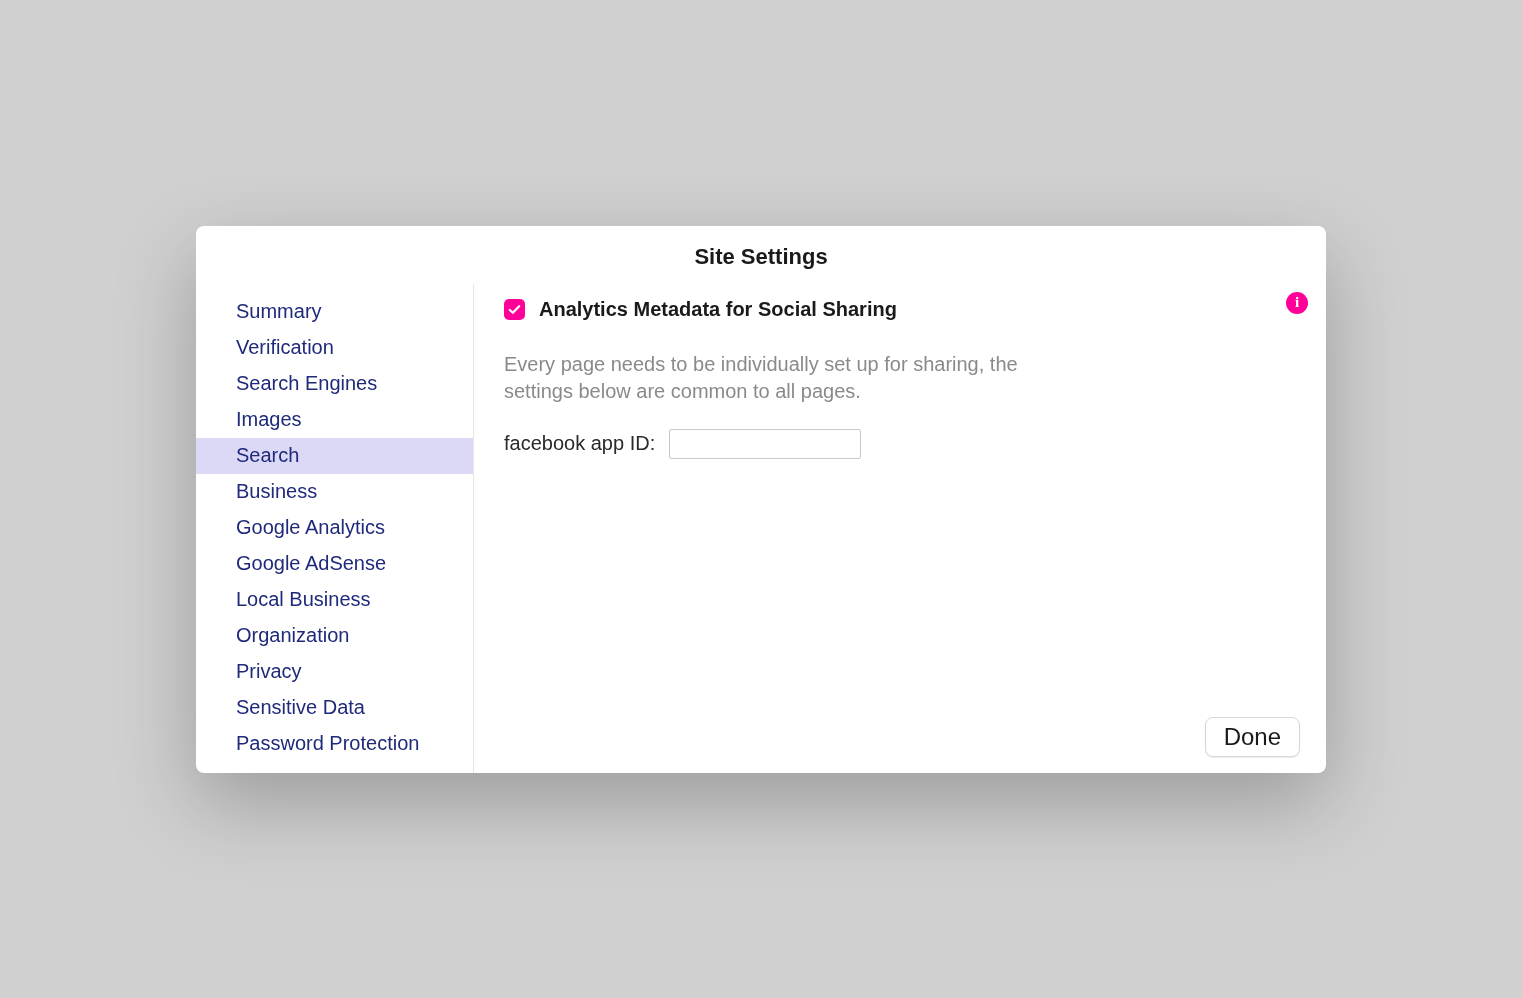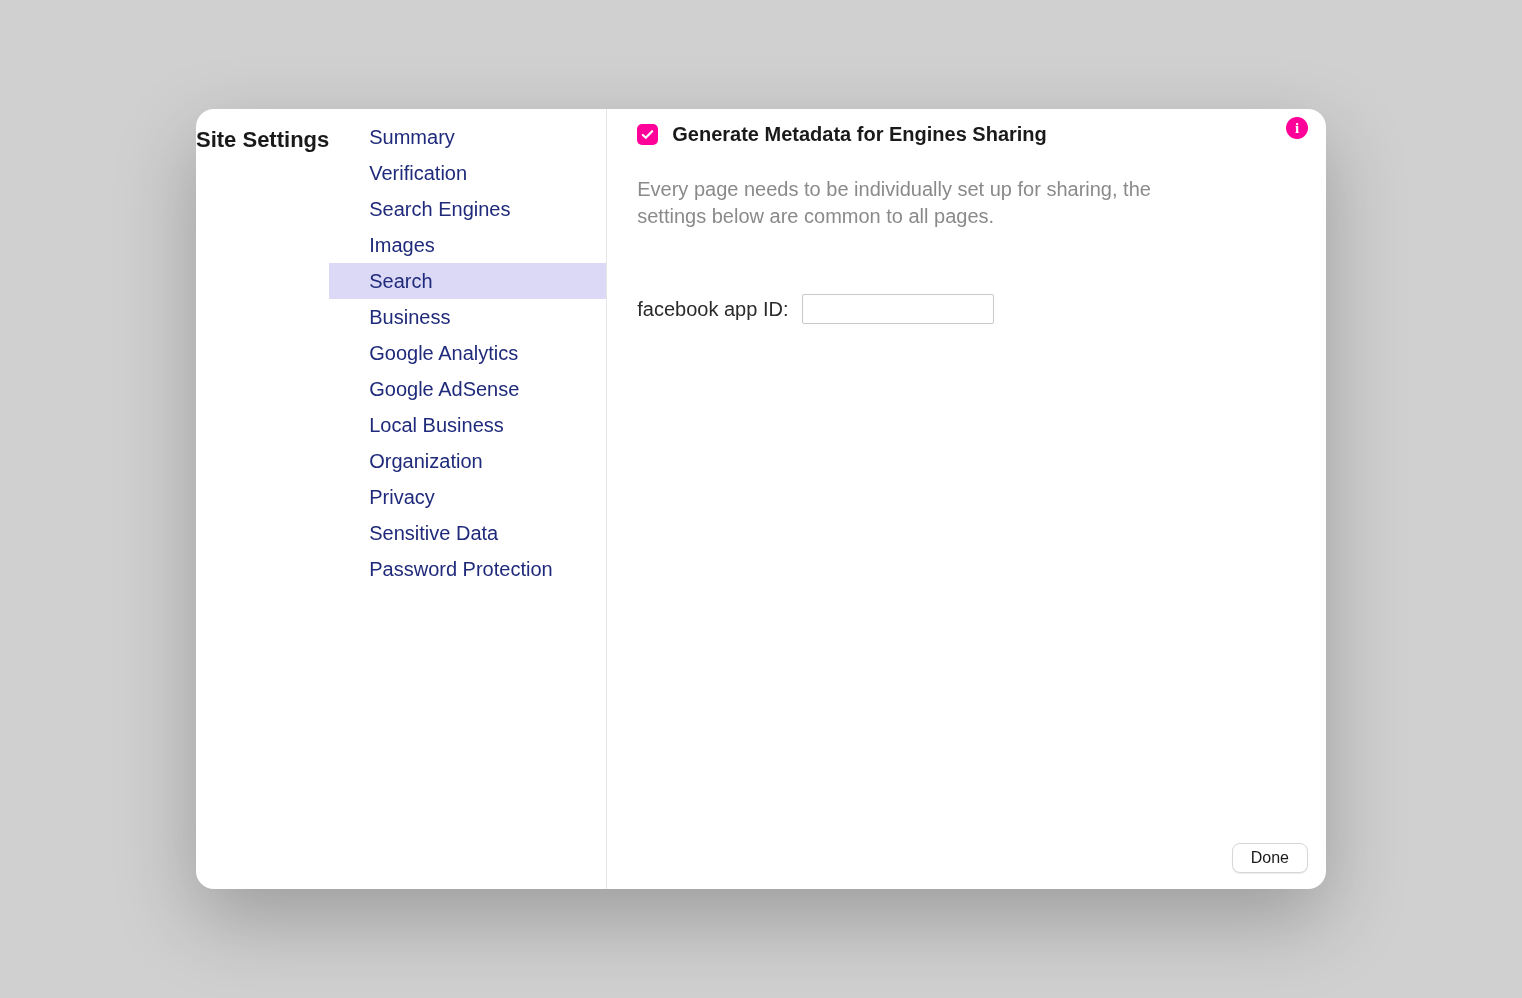--- a/index.html
+++ b/index.html
@@ -12,28 +12,28 @@
     background: #d0d0d0;
     width: 1522px;
     height: 998px;
     display: flex;
     align-items: center;
     justify-content: center;
     overflow: hidden;
   }
   .dialog {
     width: 1130px;
-    height: 780px;
+    height: 547px;
     background: #ffffff;
-    border-radius: 18px;
+    border-radius: 8px;
     box-shadow: 0 30px 80px rgba(0,0,0,0.25);
     position: relative;
     overflow: hidden;
     display: flex;
-    flex-direction: row;
+    flex-direction: column;
   }
   .dialog-title {
     text-align: center;
     font-size: 22px;
     font-weight: 700;
     color: #1a1a1a;
     padding: 18px 0 14px 0;
   }
   .dialog-body {
     flex: 1;
@@ -107,44 +107,44 @@
     cursor: pointer;
   }
   .description {
     margin-top: 30px;
     font-size: 20px;
     color: #8a8a8a;
     line-height: 1.35;
     max-width: 520px;
   }
   .field-row {
-    margin-top: 64px;
+    margin-top: 24px;
     display: flex;
     align-items: center;
     gap: 14px;
   }
   .field-label {
     font-size: 20px;
     color: #2a2a2a;
   }
   .field-input {
     width: 192px;
     height: 30px;
     border: 1px solid #c9c9c9;
     border-radius: 2px;
     padding: 2px 6px;
     font-size: 16px;
     background: #fff;
   }
   .done-button {
     position: absolute;
     bottom: 16px;
-    right: 18px;
+    right: 26px;
     padding: 5px 18px;
-    font-size: 16px;
+    font-size: 24px;
     color: #1a1a1a;
     background: #ffffff;
     border: 1px solid #d7d7d7;
     border-radius: 8px;
     box-shadow: 0 1px 1px rgba(0,0,0,0.08);
     cursor: pointer;
   }
 </style>
 </head>
 <body>
@@ -176,21 +176,21 @@
       <div class="info-icon">
         <span>i</span>
       </div>
 
       <div class="checkbox-row">
         <div class="checkbox">
           <svg viewBox="0 0 16 16">
             <path d="M3 8.5 L6.2 11.5 L13 4.5" stroke="#ffffff" stroke-width="2.4" fill="none" stroke-linecap="round" stroke-linejoin="round"></path>
           </svg>
         </div>
-        <span class="checkbox-label">Generate Metadata for Engines Sharing</span>
+        <span class="checkbox-label">Analytics Metadata for Social Sharing</span>
       </div>
 
       <div class="description">Every page needs to be individually set up for sharing, the settings below are common to all pages.</div>
 
       <div class="field-row">
         <span class="field-label">facebook app ID:</span>
         <input class="field-input" type="text" value="" style="">
       </div>
 
     </div>

